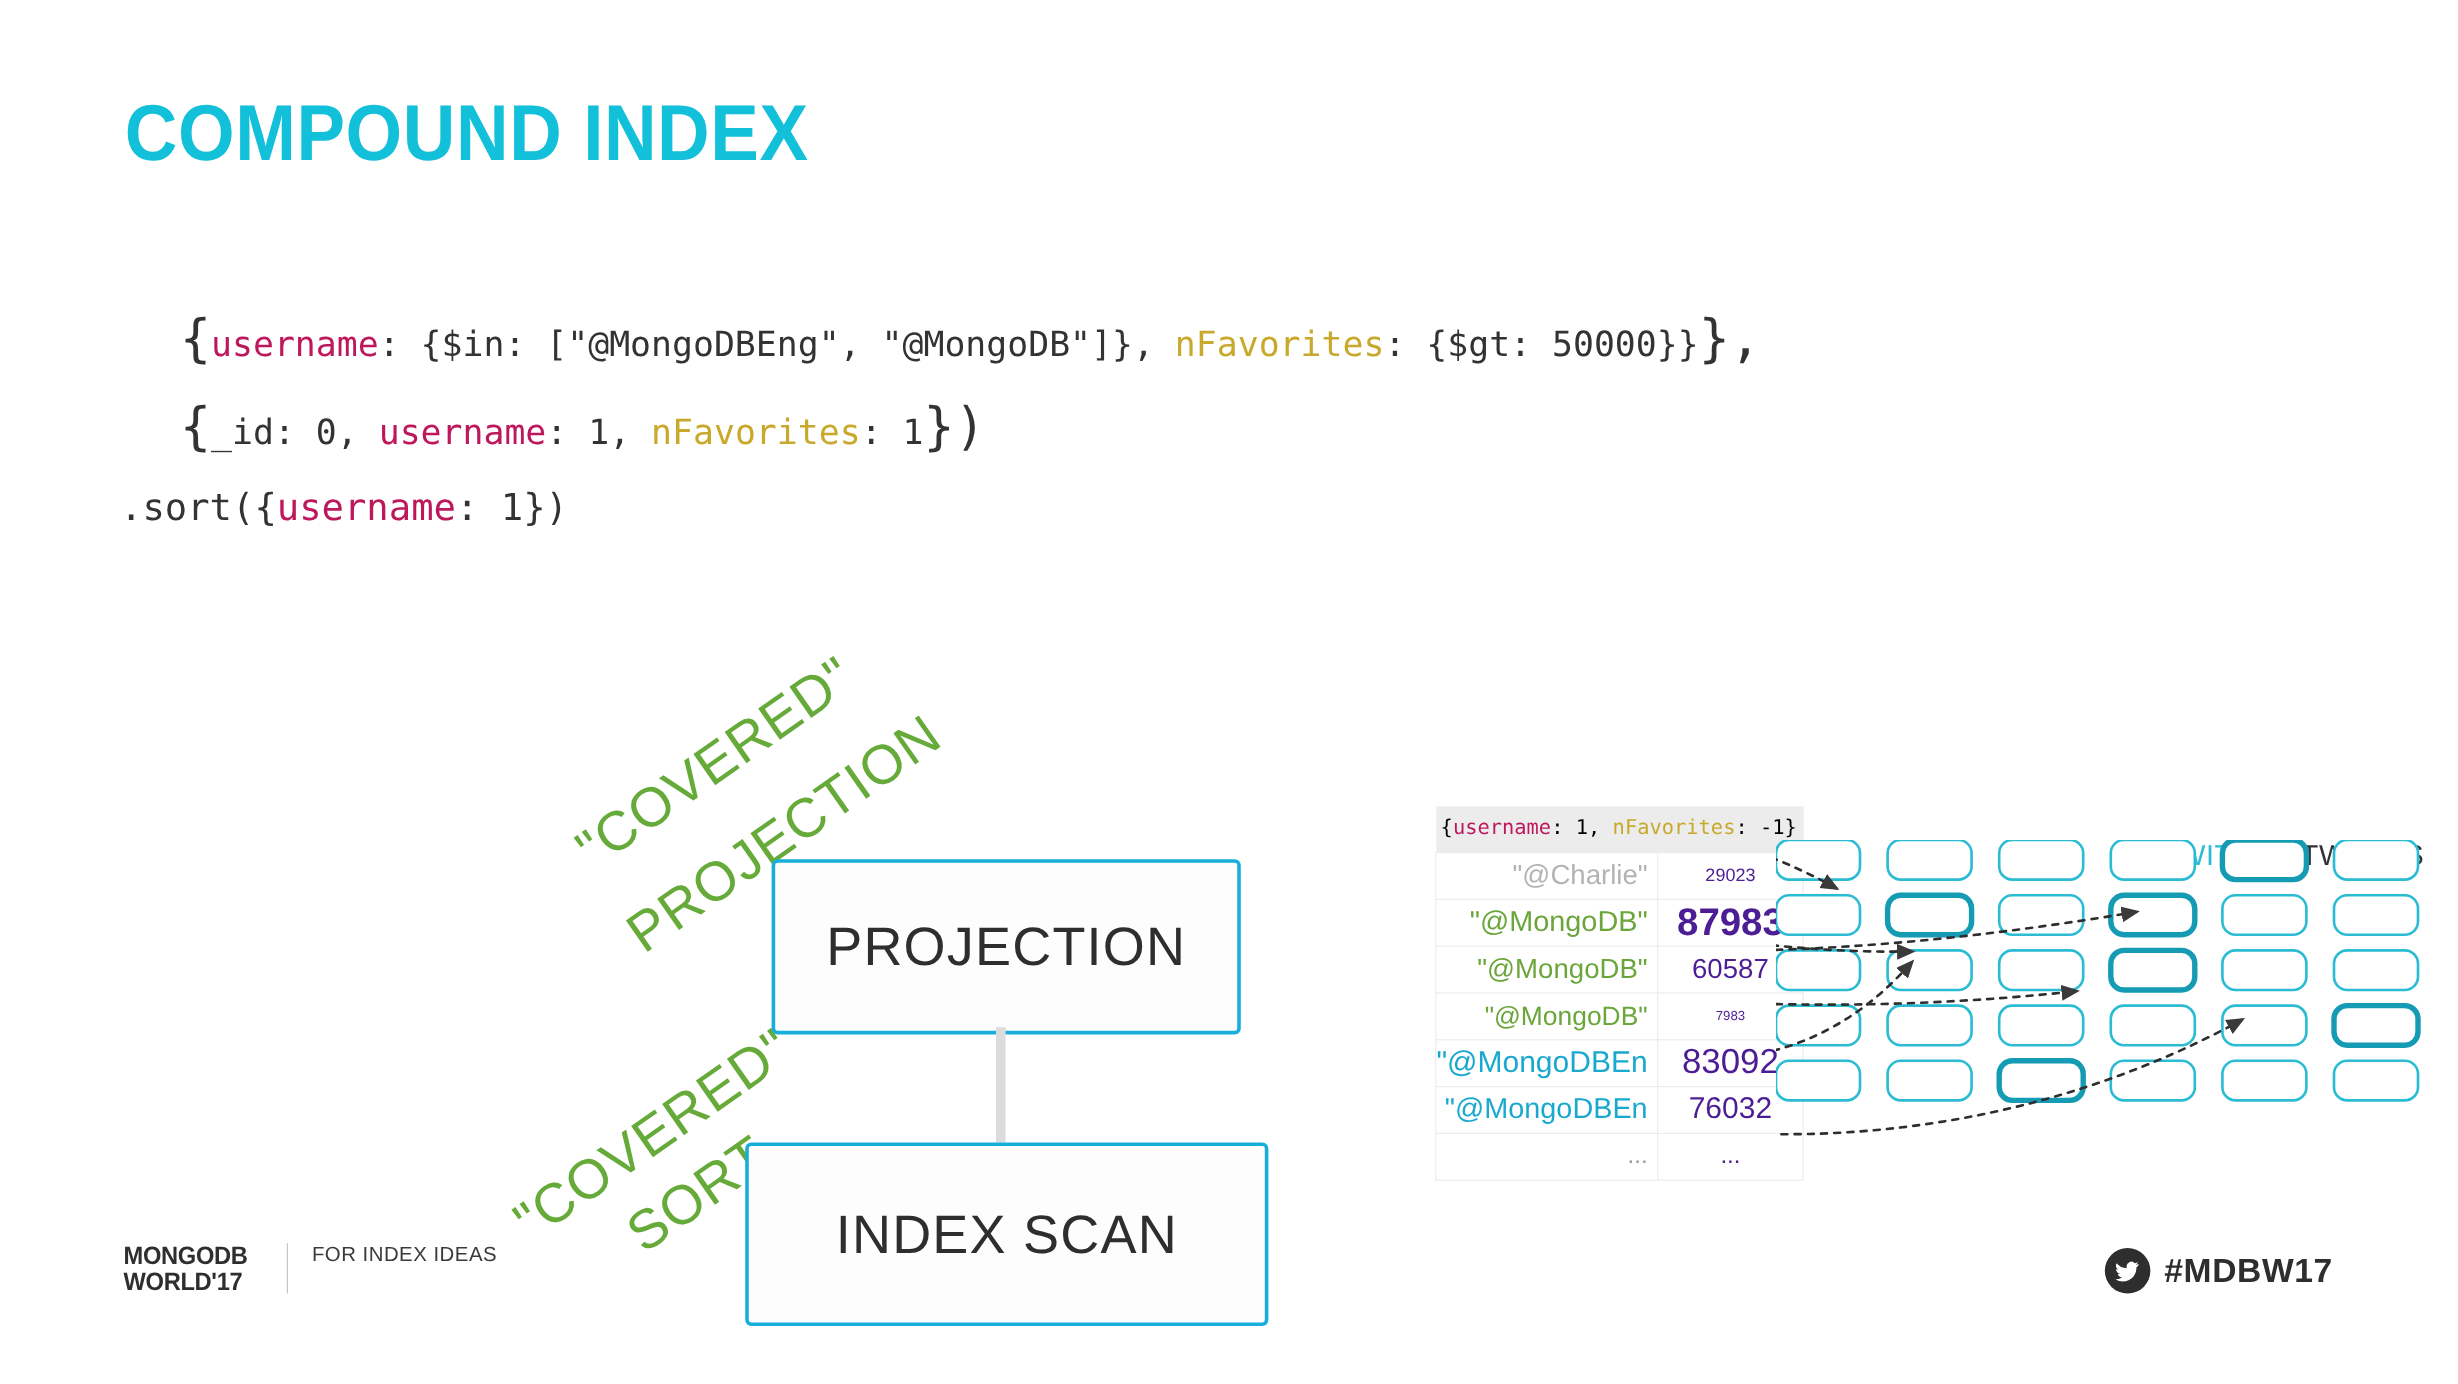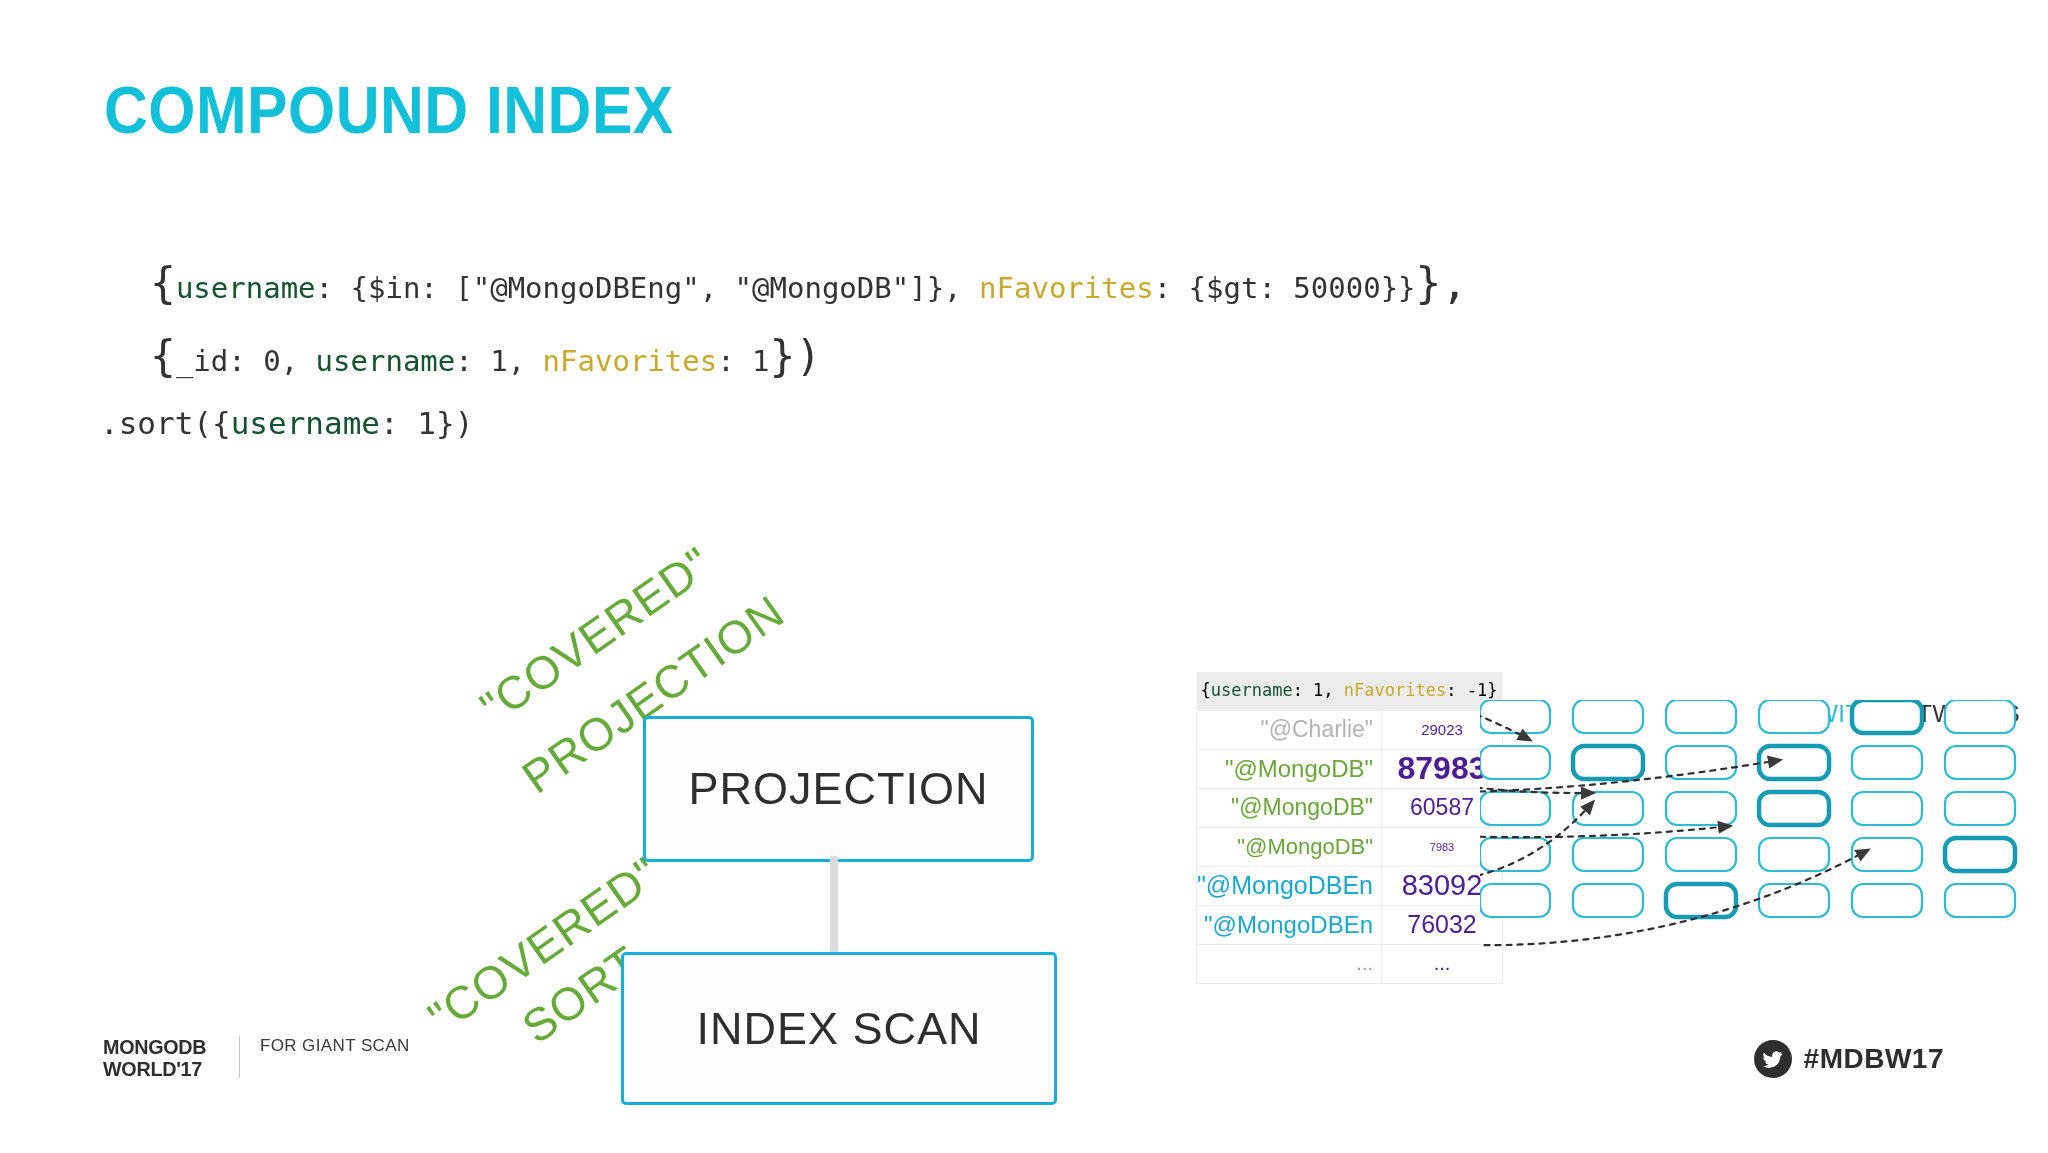--- a/index.html
+++ b/index.html
@@ -46,21 +46,21 @@
   }
   .code-line.l1 { font-size: 43px; }
   .code-line.l2,
   .code-line.l3 {
     font-size: 29px;
     padding-left: 50px;
     margin-bottom: 30px;
   }
   .code-line.l4 { font-size: 31px; margin-top: 6px; }
   .big-brace { font-size: 43px; }
-  .k-user  { color: #14532d; }
+  .k-user  { color: #be185d; }
   .k-fav   { color: #c8a92b; }
   .k-plain { color: #333333; }
 
   
   .annot {
     position: absolute;
     color: #66aa3a;
     font-family: "Liberation Sans", sans-serif;
     font-size: 46px;
     letter-spacing: 1px;
@@ -332,21 +332,21 @@
     <path d="M-274,190 C-120,260 150,280 388,150" marker-end="url(#arrowhead)"></path>
   </g>
 </svg>
 
 <div id="footer-logo">
   <div id="logo-text">
     <div>MONGODB</div>
     <div>WORLD'17</div>
   </div>
   <div id="logo-divider"></div>
-  <div id="logo-tagline">FOR GIANT SCAN</div>
+  <div id="logo-tagline">FOR INDEX IDEAS</div>
 </div>
 
 <div id="footer-hashtag">
   <div id="twitter-badge">
     <svg width="21" height="21" viewBox="0 0 24 24" aria-hidden="true">
       <path fill="#ffffff" d="M23 4.9c-.8.4-1.7.7-2.6.8 1-.6 1.7-1.5 2-2.6-.9.5-1.9.9-2.9 1.1A4.6 4.6 0 0 0 11.6 8c0 .4 0 .7.1 1A13 13 0 0 1 2.2 4.2a4.6 4.6 0 0 0 1.4 6.1c-.7 0-1.4-.2-2-.5v.1c0 2.2 1.6 4 3.7 4.4a4.6 4.6 0 0 1-2.1.1 4.6 4.6 0 0 0 4.3 3.2A9.2 9.2 0 0 1 1 19.5a13 13 0 0 0 7 2.1c8.4 0 13-7 13-13v-.6c.9-.6 1.7-1.4 2-2.1z"></path>
     </svg>
   </div>
   <div id="hashtag-text">#MDBW17</div>
 </div>

